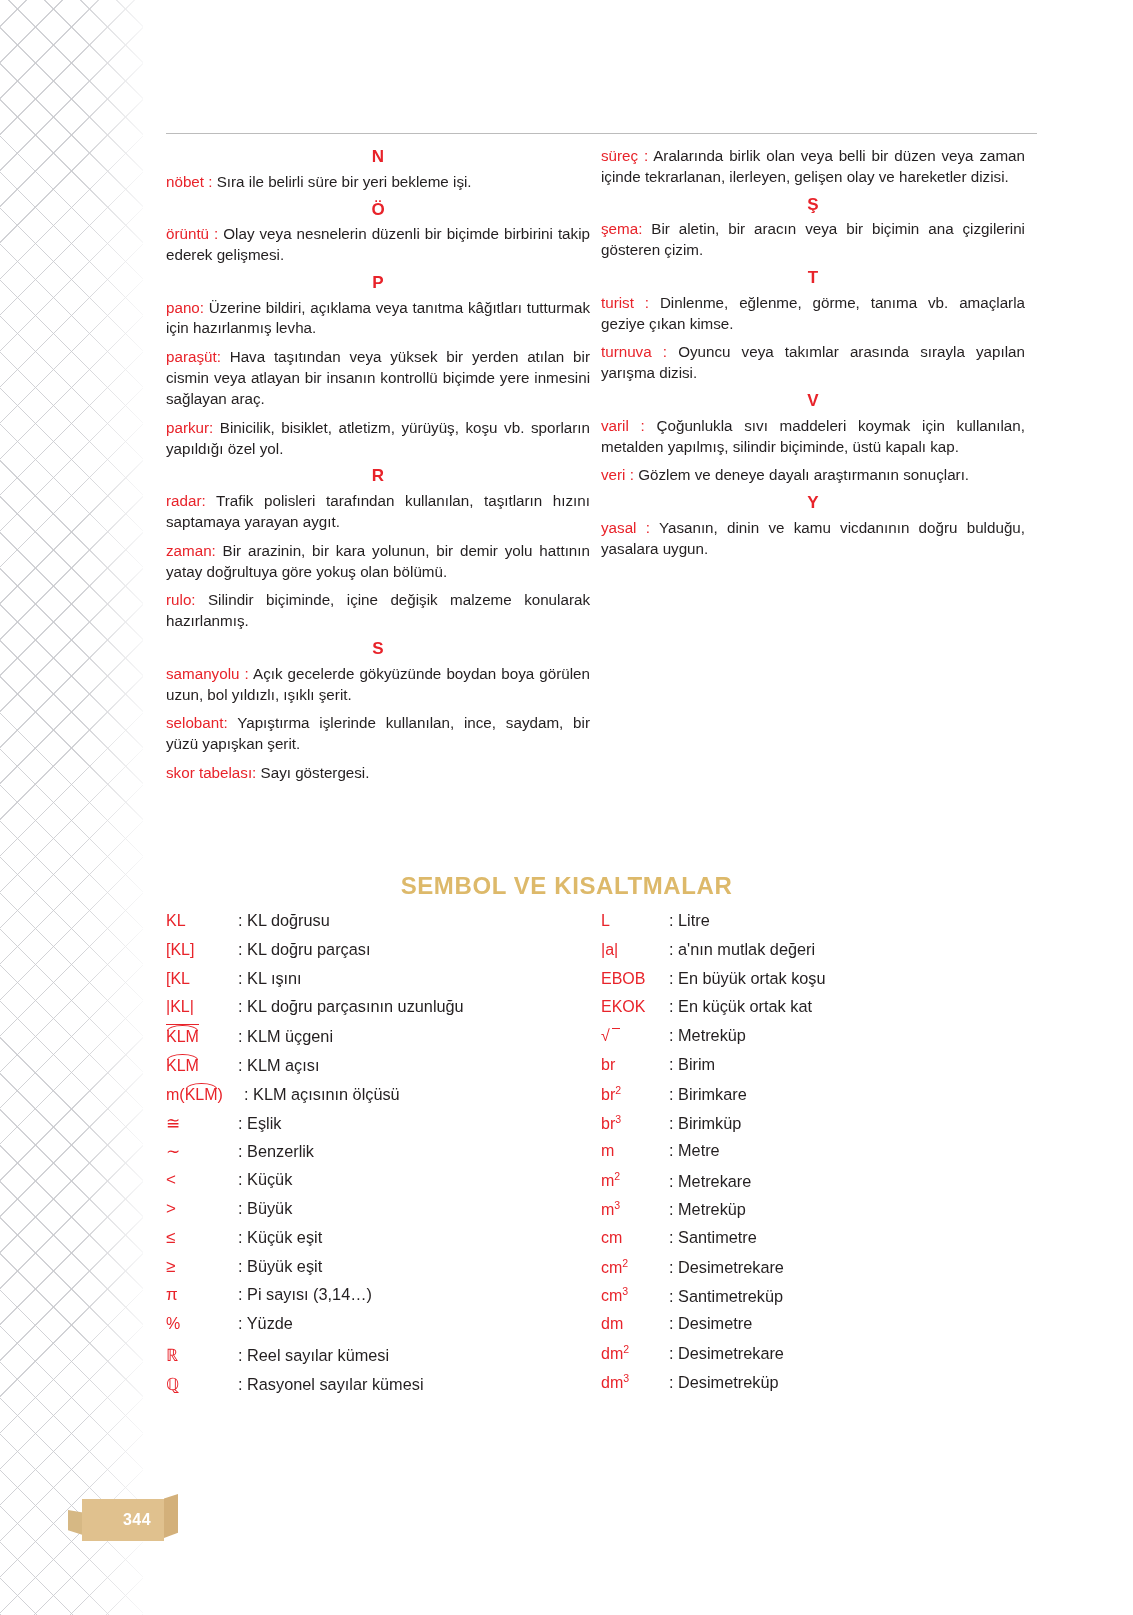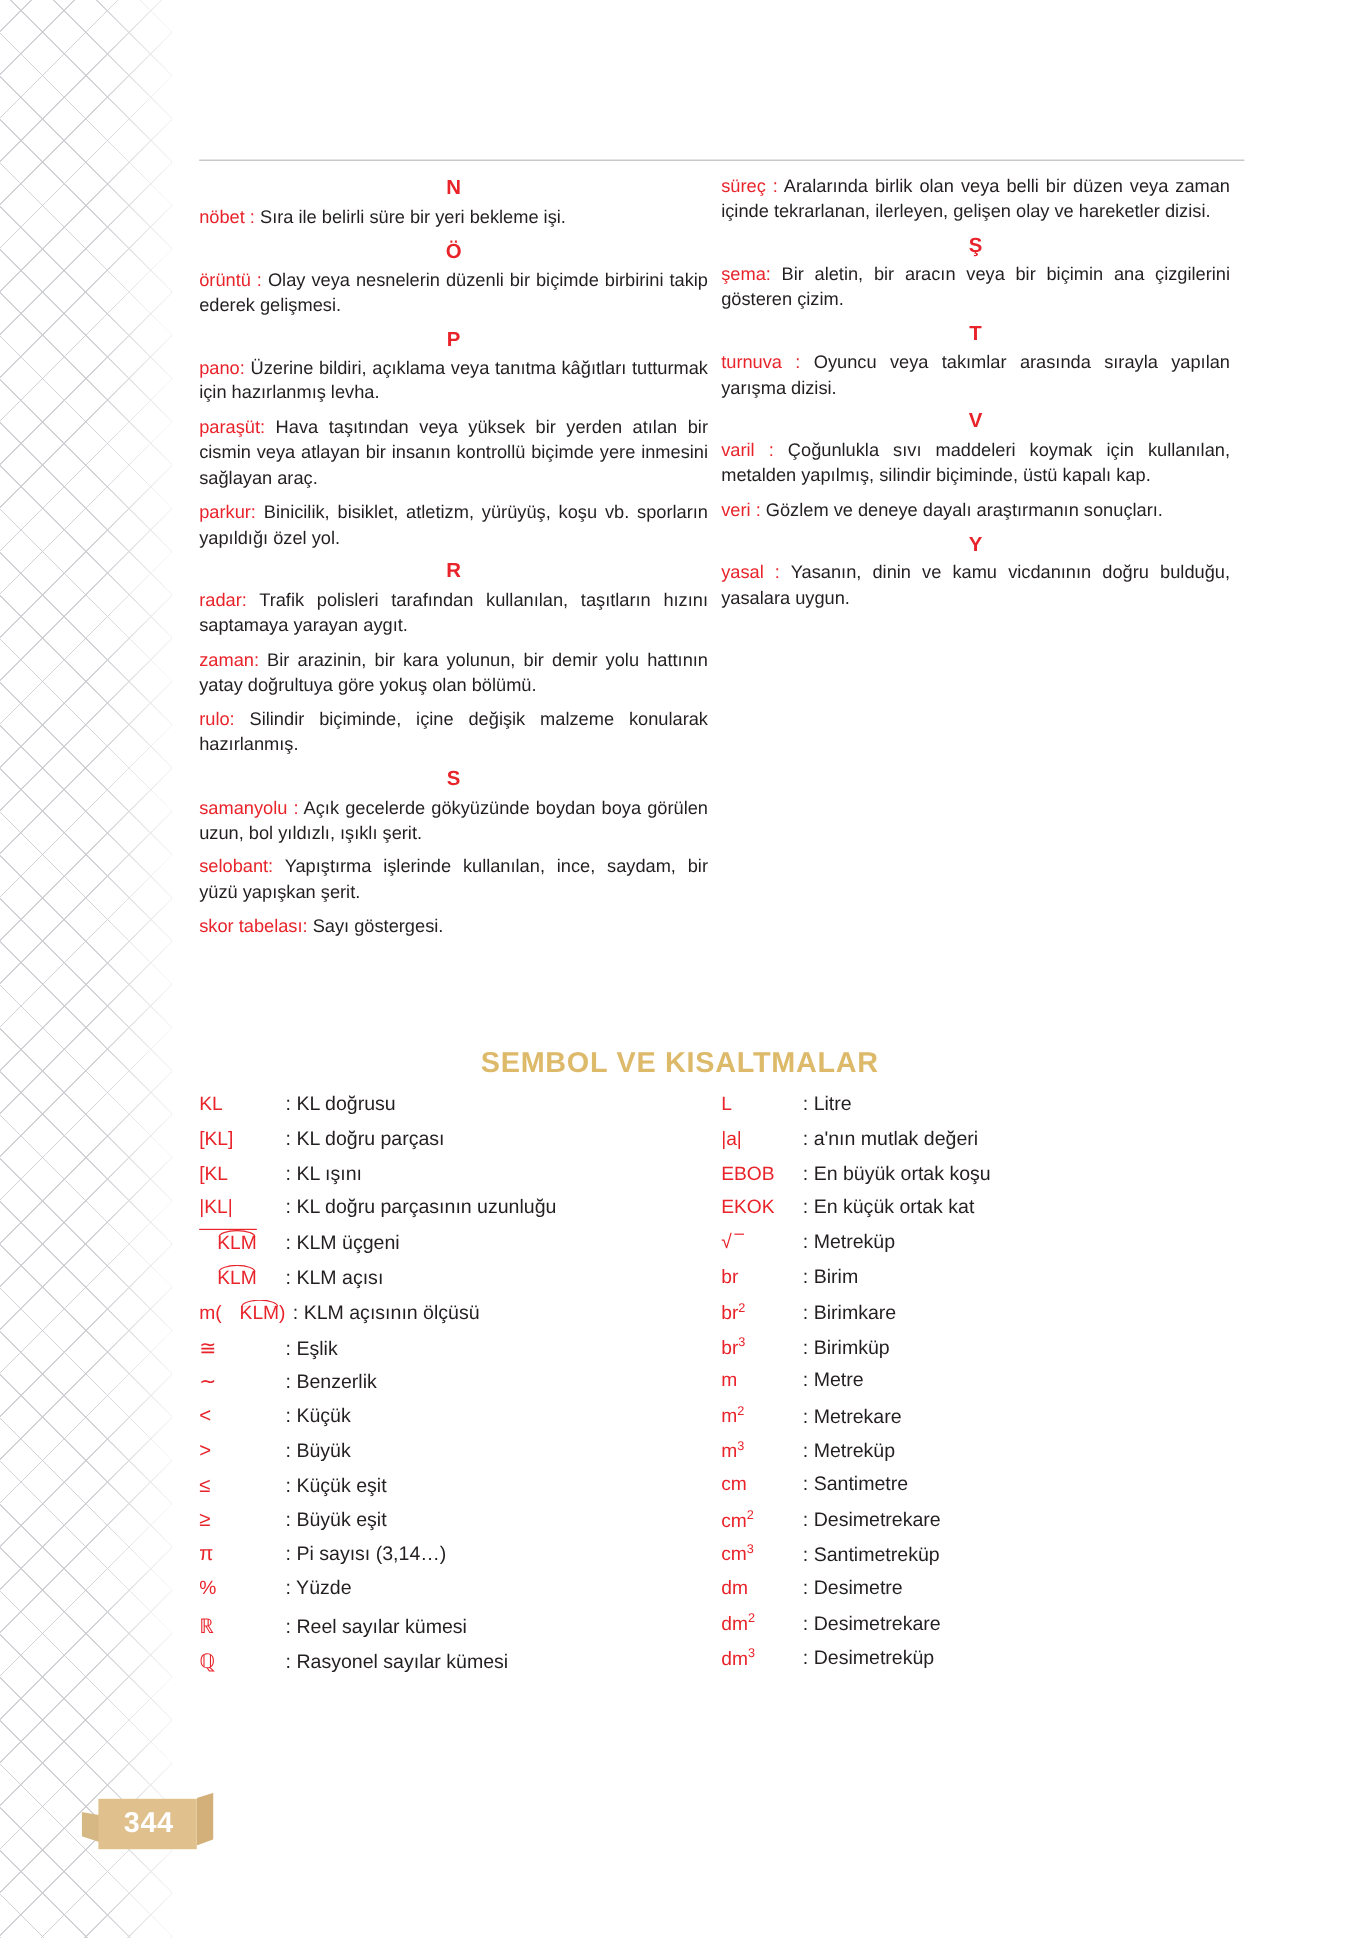--- a/index.html
+++ b/index.html
@@ -115,21 +115,20 @@
   }
   #sym-col-right .sym-key { width: 68px; flex: 0 0 68px; }
   .sym-val { white-space: nowrap; }
 
   
   .sup { font-size: 0.66em; vertical-align: super; }
   .ovl-arc {
     position: relative;
     display: inline-block;
     padding-top: 2px;
-    margin-left: 15px;
   }
   .ovl-arc::before {
     content: "";
     position: absolute;
     left: 1px; right: 1px; top: -1px;
     height: 5px;
     border: 1.3px solid #e8232a;
     border-bottom: none;
     border-radius: 50% 50% 0 0 / 100% 100% 0 0;
   }
@@ -179,27 +178,27 @@
   }
   #ribbon-fold {
     position: absolute;
     left: 96px; top: 2px;
     width: 14px; height: 44px;
     background: #d3b07a;
     clip-path: polygon(0 10%, 100% 0, 100% 88%, 0 100%);
   }
   #page-number {
     position: absolute;
-    left: 15px; top: 7px;
+    left: 28px; top: 7px;
     width: 82px; height: 42px;
     display: flex;
     align-items: center;
     justify-content: center;
     color: #ffffff;
-    font-size: 24px;
+    font-size: 16px;
     font-weight: bold;
     letter-spacing: .5px;
   }
 </style>
 </head>
 <body>
 
 <div id="lattice"></div>
 <div id="lattice-fade"></div>
 
@@ -223,20 +222,21 @@
       <div class="letter-head">S</div>
       <p class="entry"><span class="term">samanyolu :</span> <span>Açık gecelerde gökyüzünde boydan boya görülen uzun, bol yıldızlı, ışıklı şerit.</span></p>
       <p class="entry"><span class="term">selobant:</span> <span>Yapıştırma işlerinde kullanılan, ince, saydam, bir yüzü yapışkan şerit.</span></p>
       <p class="entry"><span class="term">skor tabelası:</span> <span>Sayı göstergesi.</span></p>
     </div>
   <div id="glossary-right" class="glossary-col">
       <p class="entry"><span class="term">süreç :</span> <span>Aralarında birlik olan veya belli bir düzen veya zaman içinde tekrarlanan, ilerleyen, gelişen olay ve hareketler dizisi.</span></p>
       <div class="letter-head">Ş</div>
       <p class="entry"><span class="term">şema:</span> <span>Bir aletin, bir aracın veya bir biçimin ana çizgilerini gösteren çizim.</span></p>
       <div class="letter-head">T</div>
+      <p class="entry"><span class="term">turist :</span> <span>Dinlenme, eğlenme, görme, tanıma vb. amaçlarla geziye çıkan kimse.</span></p>
       <p class="entry"><span class="term">turnuva :</span> <span>Oyuncu veya takımlar arasında sırayla yapılan yarışma dizisi.</span></p>
       <div class="letter-head">V</div>
       <p class="entry"><span class="term">varil :</span> <span>Çoğunlukla sıvı maddeleri koymak için kullanılan, metalden yapılmış, silindir biçiminde, üstü kapalı kap.</span></p>
       <p class="entry"><span class="term">veri :</span> <span>Gözlem ve deneye dayalı araştırmanın sonuçları.</span></p>
       <div class="letter-head">Y</div>
       <p class="entry"><span class="term">yasal :</span> <span>Yasanın, dinin ve kamu vicdanının doğru bulduğu, yasalara uygun.</span></p>
     </div>
 
   <div id="symbols-title">SEMBOL VE KISALTMALAR</div>
 

